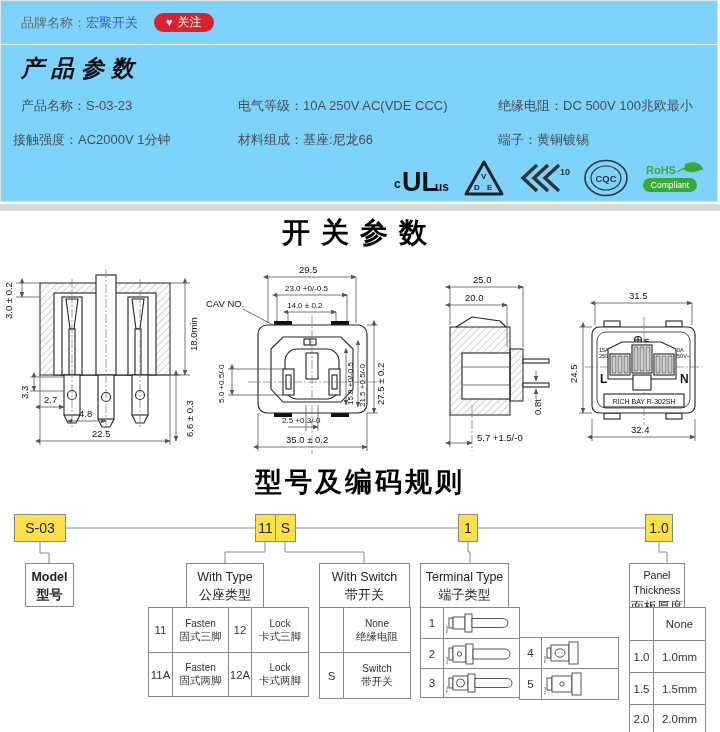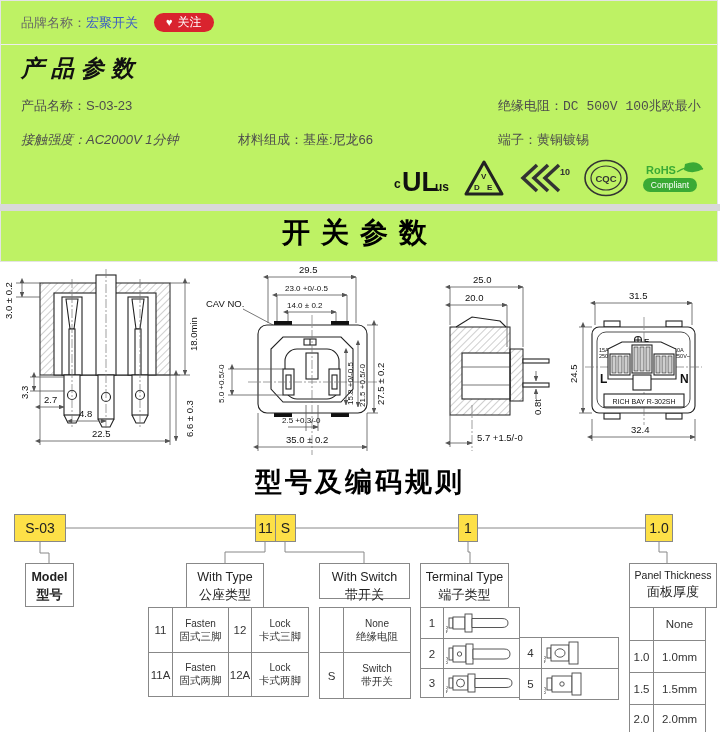--- a/index.html
+++ b/index.html
@@ -1,21 +1,21 @@
 <!DOCTYPE html>
 <html><head>
 <meta charset="utf-8">
 <style>
   html,body{margin:0;padding:0;background:#fff;}
   body{font-family:"Liberation Sans",sans-serif;color:#333;}
   #page{position:relative;width:720px;height:732px;background:#fff;overflow:hidden;}
   .abs{position:absolute;}
 
   
-  .card{position:absolute;left:0;top:0;width:718px;height:262px;border:1px solid #e4e4e4;background:#bef264;box-sizing:border-box;}
+  .card{position:absolute;left:0;top:0;width:718px;height:202px;border:1px solid #e4e4e4;background:#7dd3fc;box-sizing:border-box;}
   .brandbar{position:absolute;left:0;top:0;width:100%;height:44px;border-bottom:1px solid #ededed;display:flex;align-items:center;box-sizing:border-box;}
   .brand-label{margin-left:20px;font-size:13px;color:#666;}
   .brand-link{font-size:13px;color:#3a5bc7;cursor:pointer;}
   .follow-btn{margin-left:16px;background:#d9232e;color:#fff;border:none;border-radius:10px;height:19px;padding:0 12px;font-size:12px;display:flex;align-items:center;gap:5px;cursor:pointer;}
   .follow-btn .heart{font-size:11px;line-height:1;}
   .script-title{position:absolute;left:20px;top:52px;font-family:"DejaVu Serif",serif;font-style:italic;font-weight:bold;font-size:23px;letter-spacing:7px;color:#111;}
   .param{position:absolute;font-size:13px;color:#4d4d4d;white-space:nowrap;}
   .param .lbl{color:#4d4d4d;}
   .certs{position:absolute;right:12px;top:157px;display:flex;align-items:center;gap:12px;height:40px;}
 
@@ -60,24 +60,27 @@
         <span class="heart">♥</span>
         <span>关注</span>
       </button>
     </div>
 
     <div class="script-title">产品参数</div>
 
     <div class="param" style="left:20px;top:96px;">
       <span class="lbl">产品名称：</span><span>S-03-23</span>
     </div>
-    <div class="param" style="left:497px;top:96px;font-family:Liberation Mono, monospace;">
+    <div class="param" style="left:237px;top:96px;">
+      <span class="lbl">电气等级：</span><span>10A  250V AC(VDE CCC)</span>
+    </div>
+    <div class="param" style="left:497px;top:96px;">
       <span class="lbl">绝缘电阻：</span><span>DC 500V 100兆欧最小</span>
     </div>
-    <div class="param" style="left:20px;top:130px;font-style:italic;">
+    <div class="param" style="left:12px;top:130px;">
       <span class="lbl">接触强度：</span><span>AC2000V 1分钟</span>
     </div>
     <div class="param" style="left:237px;top:130px;">
       <span class="lbl">材料组成：</span><span>基座:尼龙66</span>
     </div>
     <div class="param" style="left:497px;top:130px;">
       <span class="lbl">端子：</span><span>黄铜镀锡</span>
     </div>
 
     <div class="certs">
@@ -356,21 +359,21 @@
             </td>
         <td class="cell-num">12A</td>
         <td>
               <span class="cell-en">Lock</span>
               <span class="cell-zh">卡式两脚</span>
             </td>
       </tr>
     </tbody>
       </table>
 
-    <div class="ghead" style="left:319px;top:58px;width:91px;height:36px;">
+    <div class="ghead" style="left:319px;top:58px;width:91px;height:45px;">
       <span>With Switch</span><br>
       <span class="zh">带开关</span>
     </div>
     <table class="grid" style="left:319px;top:102px;">
       <tbody>
           <tr style="height:45px;">
         <td style="width:23px;" class="cell-num"></td>
         <td style="width:66px;">
               <span class="cell-en">None</span>
               <span class="cell-zh">绝缘电阻</span>
@@ -464,21 +467,21 @@
               <circle cx="18" cy="13" r="2.2"></circle>
               <rect x="28" y="2" width="9" height="22"></rect>
             </g>
             <text font-size="5" fill="#333" transform="translate(2,23) rotate(-90)">6.3</text>
           </svg>
         </td>
       </tr>
     </tbody>
       </table>
 
-    <div class="ghead" style="left:629px;top:58px;width:88px;height:45px;font-size:10.5px;">
+    <div class="ghead" style="left:629px;top:58px;width:56px;height:45px;font-size:10.5px;">
       <span>Panel Thickness</span><br>
       <span class="zh">面板厚度</span>
     </div>
     <table class="grid" style="left:629px;top:102px;">
       <tbody>
           <tr style="height:33px;">
         <td style="width:23px;" class="cell-num"></td>
         <td style="width:51px;" class="cell-num">None</td>
       </tr>
       <tr style="height:32px;">

